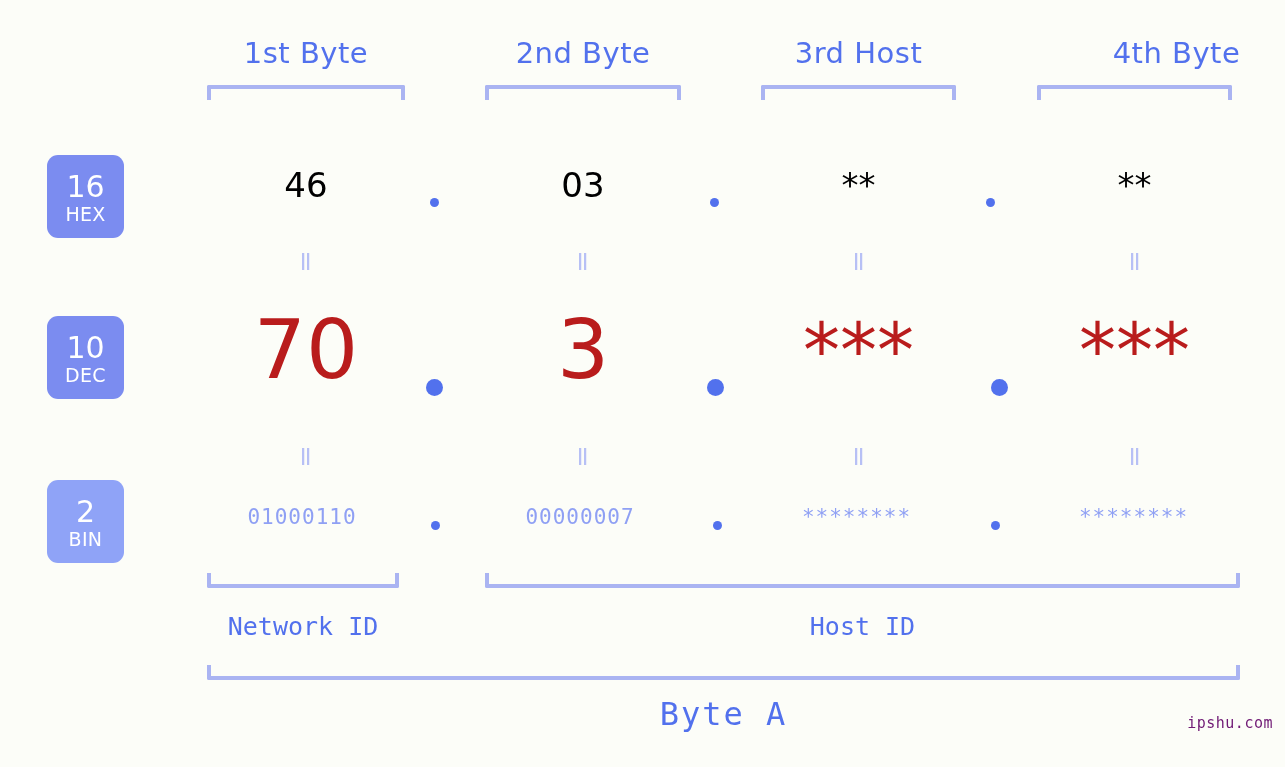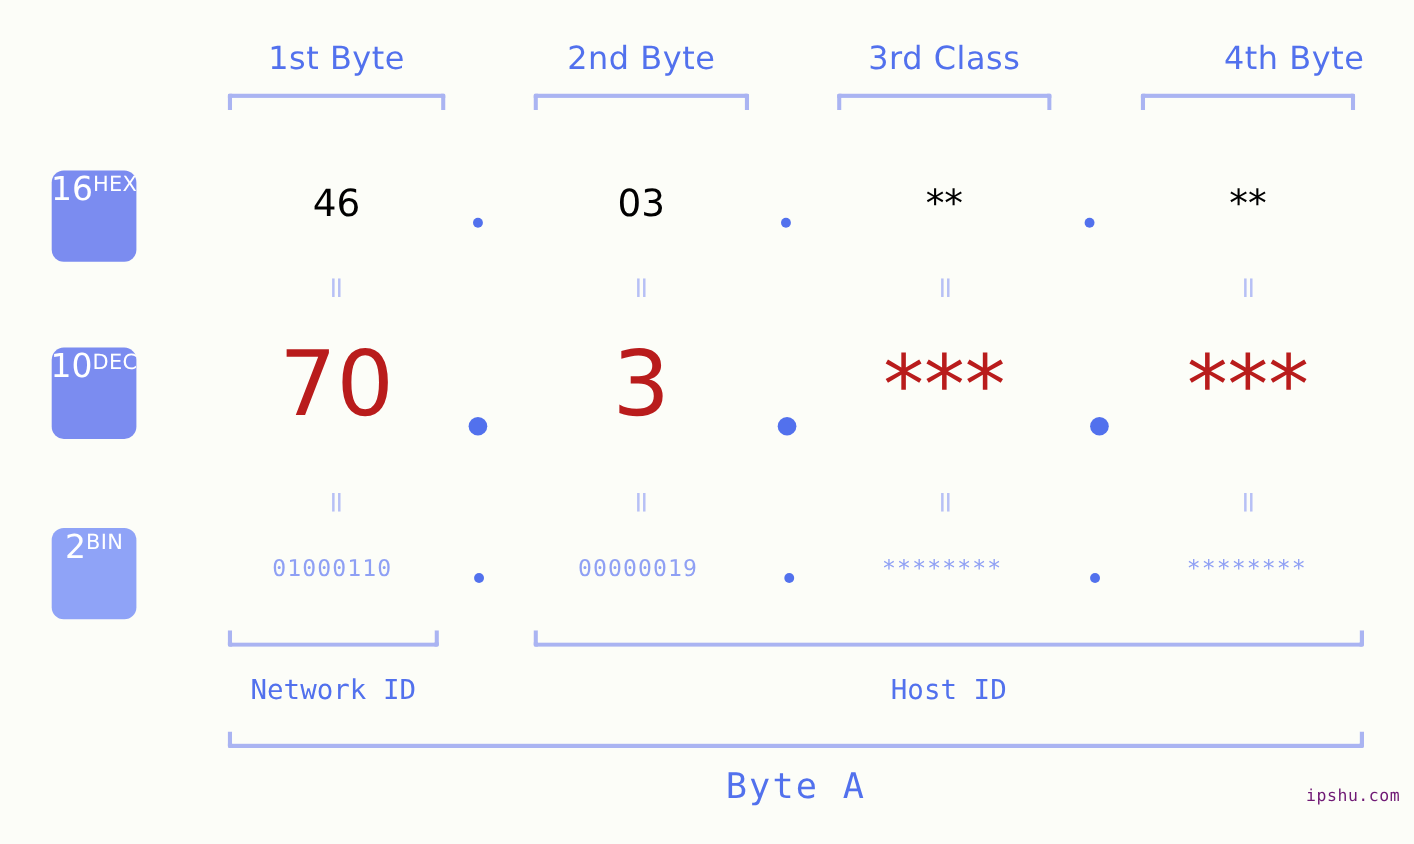--- a/index.html
+++ b/index.html
@@ -59,20 +59,22 @@
   
   .badge {
     position: absolute;
     left: 47px;
     width: 77px;
     height: 83px;
     background: #7b8cf0;
     border-radius: 11px;
     color: #ffffff;
     display: flex;
+    flex-direction: column;
+    align-items: center;
     justify-content: center;
     box-sizing: border-box;
     padding-top: 2px;
   }
   .badge .num {
     font-size: 30px;
     line-height: 32px;
     font-family: "DejaVu Sans", sans-serif;
     font-weight: 400;
   }
@@ -202,21 +204,21 @@
     letter-spacing: 0.5px;
   }
 </style>
 </head>
 <body>
 
 <div id="stage">
 
   <div class="byte-label" style="left:207px;width:198px;">1st Byte</div>
   <div class="byte-label" style="left:485px;width:196px;">2nd Byte</div>
-  <div class="byte-label" style="left:761px;width:195px;">3rd Class</div>
+  <div class="byte-label" style="left:761px;width:195px;">3rd Host</div>
   <div class="byte-label" style="left:1079px;width:195px;">4th Byte</div>
 
   <div class="bracket-top" style="left:207px;top:85px;width:198px;"></div>
   <div class="bracket-top" style="left:485px;top:85px;width:196px;"></div>
   <div class="bracket-top" style="left:761px;top:85px;width:195px;"></div>
   <div class="bracket-top" style="left:1037px;top:85px;width:195px;"></div>
 
   <div class="badge" id="badge-hex">
     <span class="num">16</span>
     <span class="sys">HEX</span>
@@ -256,21 +258,21 @@
   </div>
 
   <div class="eq" style="left:293px;top:443px;">=</div>
   <div class="eq" style="left:570px;top:443px;">=</div>
   <div class="eq" style="left:846px;top:443px;">=</div>
   <div class="eq" style="left:1122px;top:443px;">=</div>
 
   <div class="row-bin">
     <div class="value-cell" style="left:203px;width:198px;">01000110</div>
     <div class="dot" style="left:431px;"></div>
-    <div class="value-cell" style="left:482px;width:196px;">00000019</div>
+    <div class="value-cell" style="left:482px;width:196px;">00000007</div>
     <div class="dot" style="left:713px;"></div>
     <div class="value-cell" style="left:759px;width:195px;">********</div>
     <div class="dot" style="left:991px;"></div>
     <div class="value-cell" style="left:1036px;width:195px;">********</div>
   </div>
 
   <div class="bracket-bottom" style="left:207px;top:573px;width:192px;"></div>
   <div class="bracket-bottom" style="left:485px;top:573px;width:755px;"></div>
 
   <div class="id-label" style="left:207px;width:192px;">Network ID</div>

